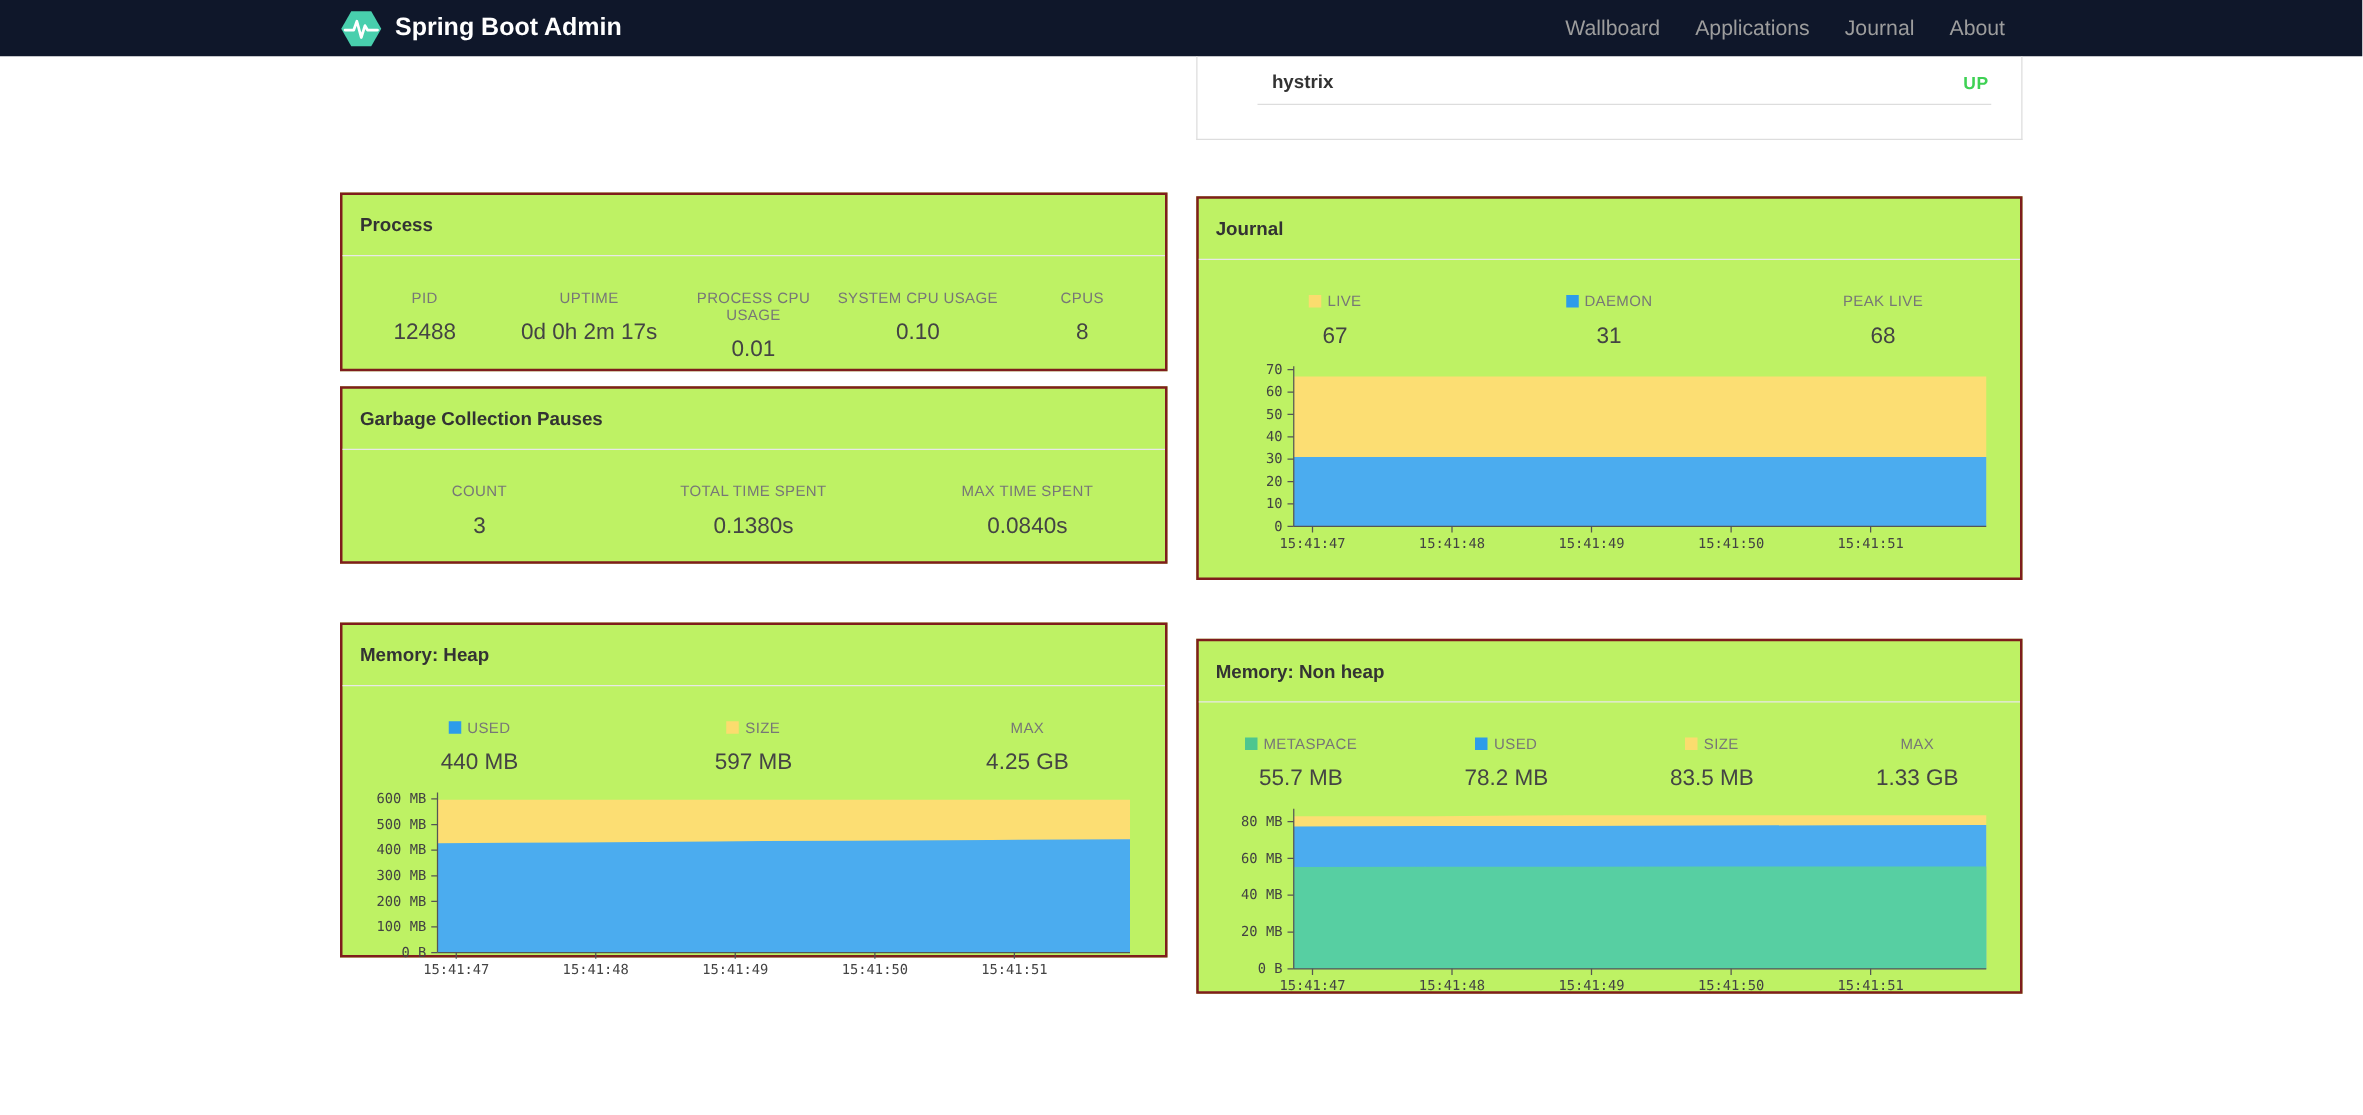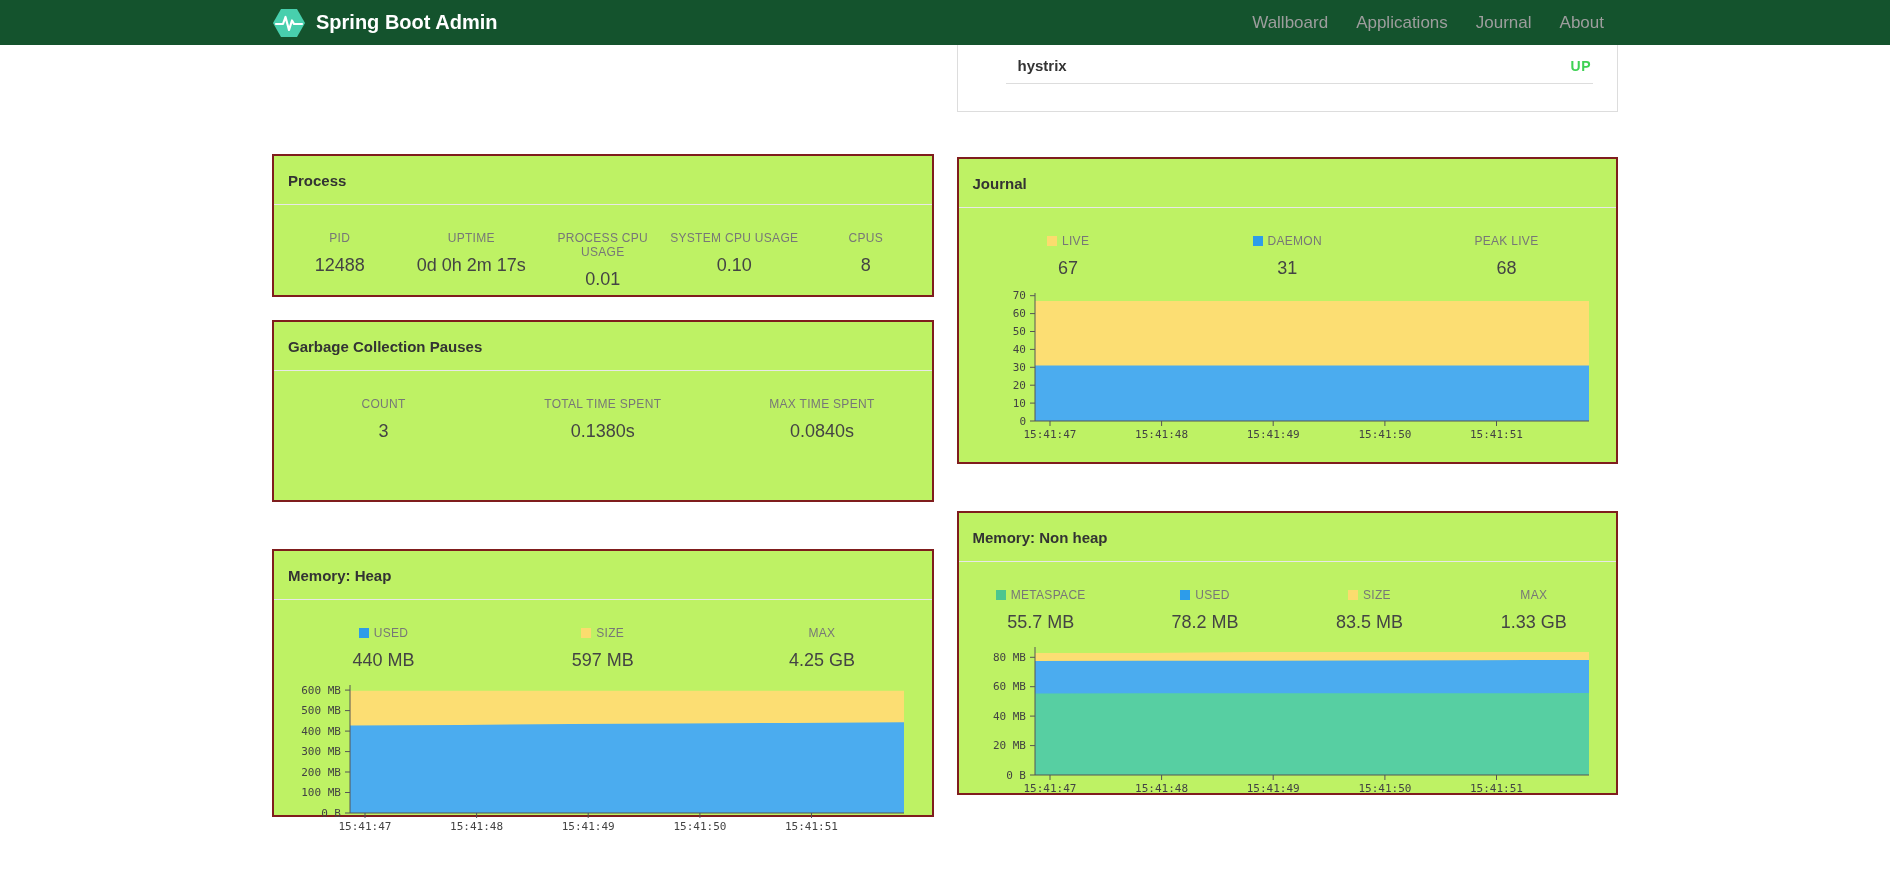--- a/index.html
+++ b/index.html
@@ -1,20 +1,20 @@
 <!DOCTYPE html>
 <html><head>
 <meta charset="utf-8">
 <style>
   *{box-sizing:border-box;margin:0;padding:0}
   html,body{background:#fff}
   body{font-family:"Liberation Sans",sans-serif;color:#444;width:1890px;height:892px;overflow:hidden}
 
   
-  .navbar{height:45px;background:#14532d}
+  .navbar{height:45px;background:#0f172a}
   .nav-inner{width:1346px;margin:0 auto;height:100%;display:flex;align-items:center;justify-content:space-between}
   .brand{display:flex;align-items:center;gap:10px;color:#fff;font-size:20px;font-weight:bold;cursor:pointer}
   .nav-links{display:flex}
   .nav-link{color:#9d9d9d;font-size:17px;line-height:45px;padding:0 14px;cursor:pointer}
 
   
   .main{width:1346px;margin:0 auto;display:flex;gap:23px}
   .col{width:661.5px;display:flex;flex-direction:column}
   .spacer-top{height:109px}
 
@@ -37,21 +37,21 @@
   .m-label{font-size:12px;color:#777;letter-spacing:.3px}
   .m-value{font-size:18px;color:#444;margin-top:10px}
   .swatch{display:inline-block;width:10px;height:10px;margin-right:5px;vertical-align:-1px}
 
   
   .chart-wrap{padding:6px 2px 0 2px}
   .tick{font-family:"DejaVu Sans Mono",monospace;font-size:11px;fill:#434343}
 
   
   .h-process{height:143px}
-  .h-gc{height:182px;margin-top:23px}
+  .h-gc{height:142px;margin-top:12px}
   .h-heap{height:268px;margin-top:47px}
   .h-threads{height:307px;margin-top:45px}
   .h-nonheap{height:284px;margin-top:47px}
 </style>
 </head>
 <body>
 
 <nav class="navbar">
   <div class="nav-inner">
     <div class="brand">

